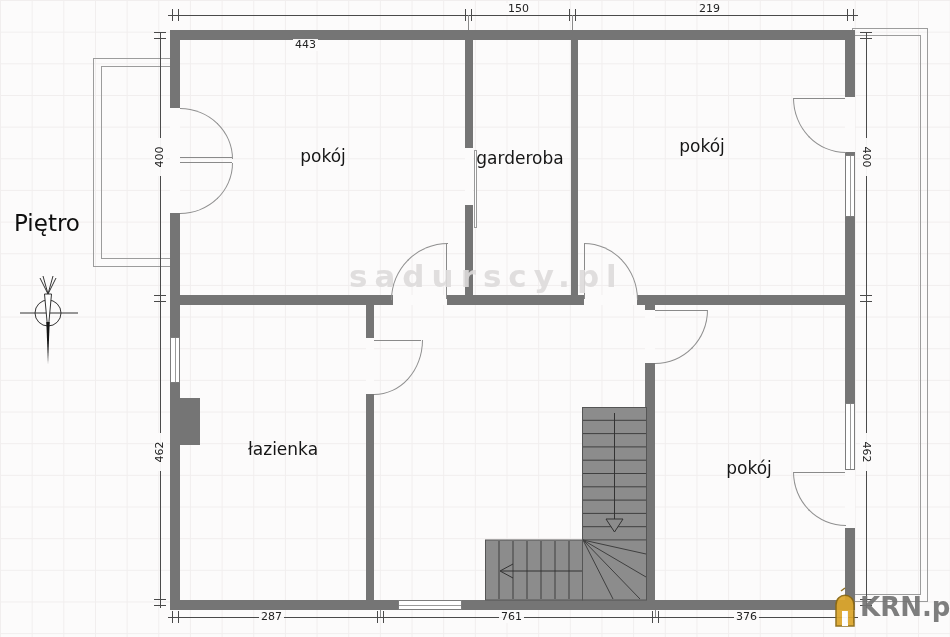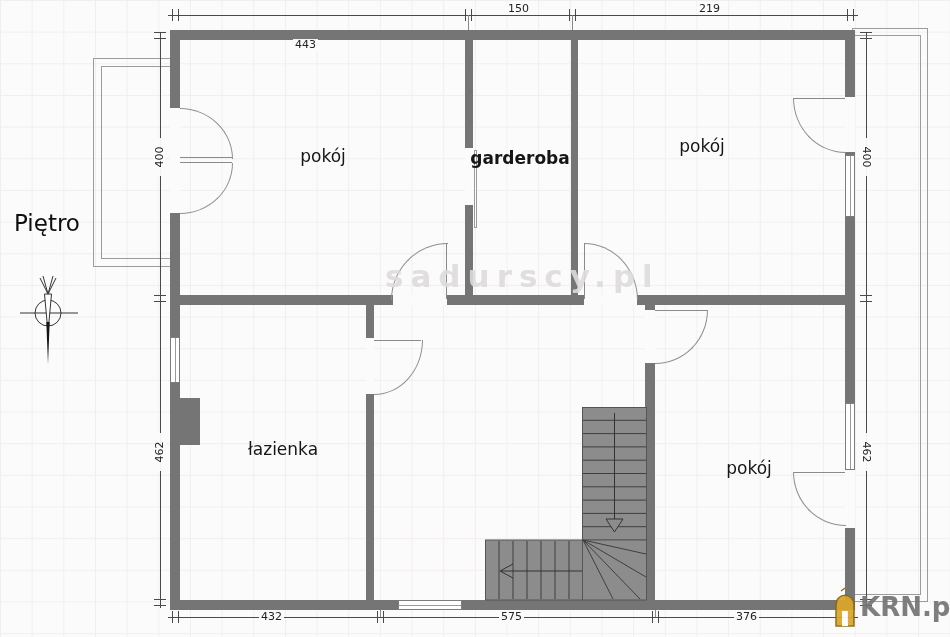--- a/index.html
+++ b/index.html
@@ -23,21 +23,21 @@
   .tickv{position:absolute;width:1px;height:12px;background:#4a4a4a;}
   .tickh{position:absolute;width:12px;height:1px;background:#4a4a4a;}
   .ext{position:absolute;background:#8a8a8a;}
   .dlabel{position:absolute;font-size:11px;line-height:12px;color:#222;
     background:rgba(252,251,251,.95);padding:0 2px;text-align:center;white-space:nowrap;}
   .rl{width:34px;transform:rotate(-90deg);}
   .rr{width:34px;transform:rotate(90deg);}
   .room{position:absolute;transform:translate(-50%,-50%);font-size:17px;color:#161616;white-space:nowrap;}
   .title{position:absolute;left:14px;top:210px;font-size:23px;color:#0e0e0e;}
   .wm{position:absolute;left:349px;top:258px;font-size:31px;font-weight:bold;letter-spacing:7px;
-      color:rgba(221,218,218,0.9);white-space:nowrap;margin-left:36px;}
+      color:rgba(221,218,218,0.9);white-space:nowrap;}
   .krn{position:absolute;left:831px;top:586px;display:flex;align-items:center;gap:1px;opacity:.93;}
   .krn .txt{font-size:26px;font-weight:bold;color:#757575;letter-spacing:0;}
 </style>
 </head>
 <body>
 
 <div id="stage">
 
   <div class="thin" style="left:93px;top:58px;width:85px;height:209px;"></div>
   <div class="thin" style="left:101px;top:66px;width:77px;height:193px;"></div>
@@ -140,21 +140,21 @@
     </g>
     <line x1="129.5" y1="6" x2="129.5" y2="112" stroke="#333"></line>
     <polygon points="121,112 138,112 129.5,125" fill="#8c8c8c" stroke="#333"></polygon>
     <line x1="16" y1="164" x2="97" y2="164" stroke="#333"></line>
     <polyline points="28,157 15,164 28,171" fill="none" stroke="#333"></polyline>
   </svg>
 
   <div class="wm">sadurscy.pl</div>
 
   <div class="room" style="left:323px;top:156px;">pokój</div>
-  <div class="room" style="left:520px;top:158px;font-weight:bold;">garderoba</div>
+  <div class="room" style="left:520px;top:158px;">garderoba</div>
   <div class="room" style="left:702px;top:146px;">pokój</div>
   <div class="room" style="left:283px;top:449px;">łazienka</div>
   <div class="room" style="left:749px;top:468px;">pokój</div>
 
   <div class="title">Piętro</div>
 
   <svg style="position:absolute;left:18px;top:274px;" width="62" height="94" viewBox="0 0 62 94">
     <circle cx="30" cy="39" r="13" fill="none" stroke="#333"></circle>
     <line x1="2" y1="39" x2="60" y2="39" stroke="#333"></line>
     <polyline points="22,4 30,20 38,4" fill="none" stroke="#333"></polyline>
@@ -183,22 +183,22 @@
   <div class="tickv" style="left:172px;top:611px;"></div>
     <div class="tickv" style="left:178px;top:611px;"></div>
   <div class="tickv" style="left:377px;top:611px;"></div>
     <div class="tickv" style="left:383px;top:611px;"></div>
   <div class="tickv" style="left:652px;top:611px;"></div>
     <div class="tickv" style="left:658px;top:611px;"></div>
   <div class="tickv" style="left:847px;top:611px;"></div>
     <div class="tickv" style="left:853px;top:611px;"></div>
   <div class="ext" style="left:380px;top:610px;width:1px;height:7px;"></div>
   <div class="ext" style="left:655px;top:610px;width:1px;height:7px;"></div>
-  <div class="dlabel" style="left:259px;top:611px;">432</div>
-  <div class="dlabel" style="left:499px;top:611px;">575</div>
+  <div class="dlabel" style="left:259px;top:611px;">287</div>
+  <div class="dlabel" style="left:499px;top:611px;">761</div>
   <div class="dlabel" style="left:734px;top:611px;">376</div>
 
   <div class="dline" style="left:160px;top:32px;width:1px;height:576px;"></div>
   <div class="tickh" style="left:154px;top:32px;"></div>
     <div class="tickh" style="left:154px;top:38px;"></div>
   <div class="tickh" style="left:154px;top:295px;"></div>
     <div class="tickh" style="left:154px;top:301px;"></div>
   <div class="tickh" style="left:154px;top:599px;"></div>
     <div class="tickh" style="left:154px;top:605px;"></div>
   <div class="dlabel rl" style="left:141px;top:151px;">400</div>

